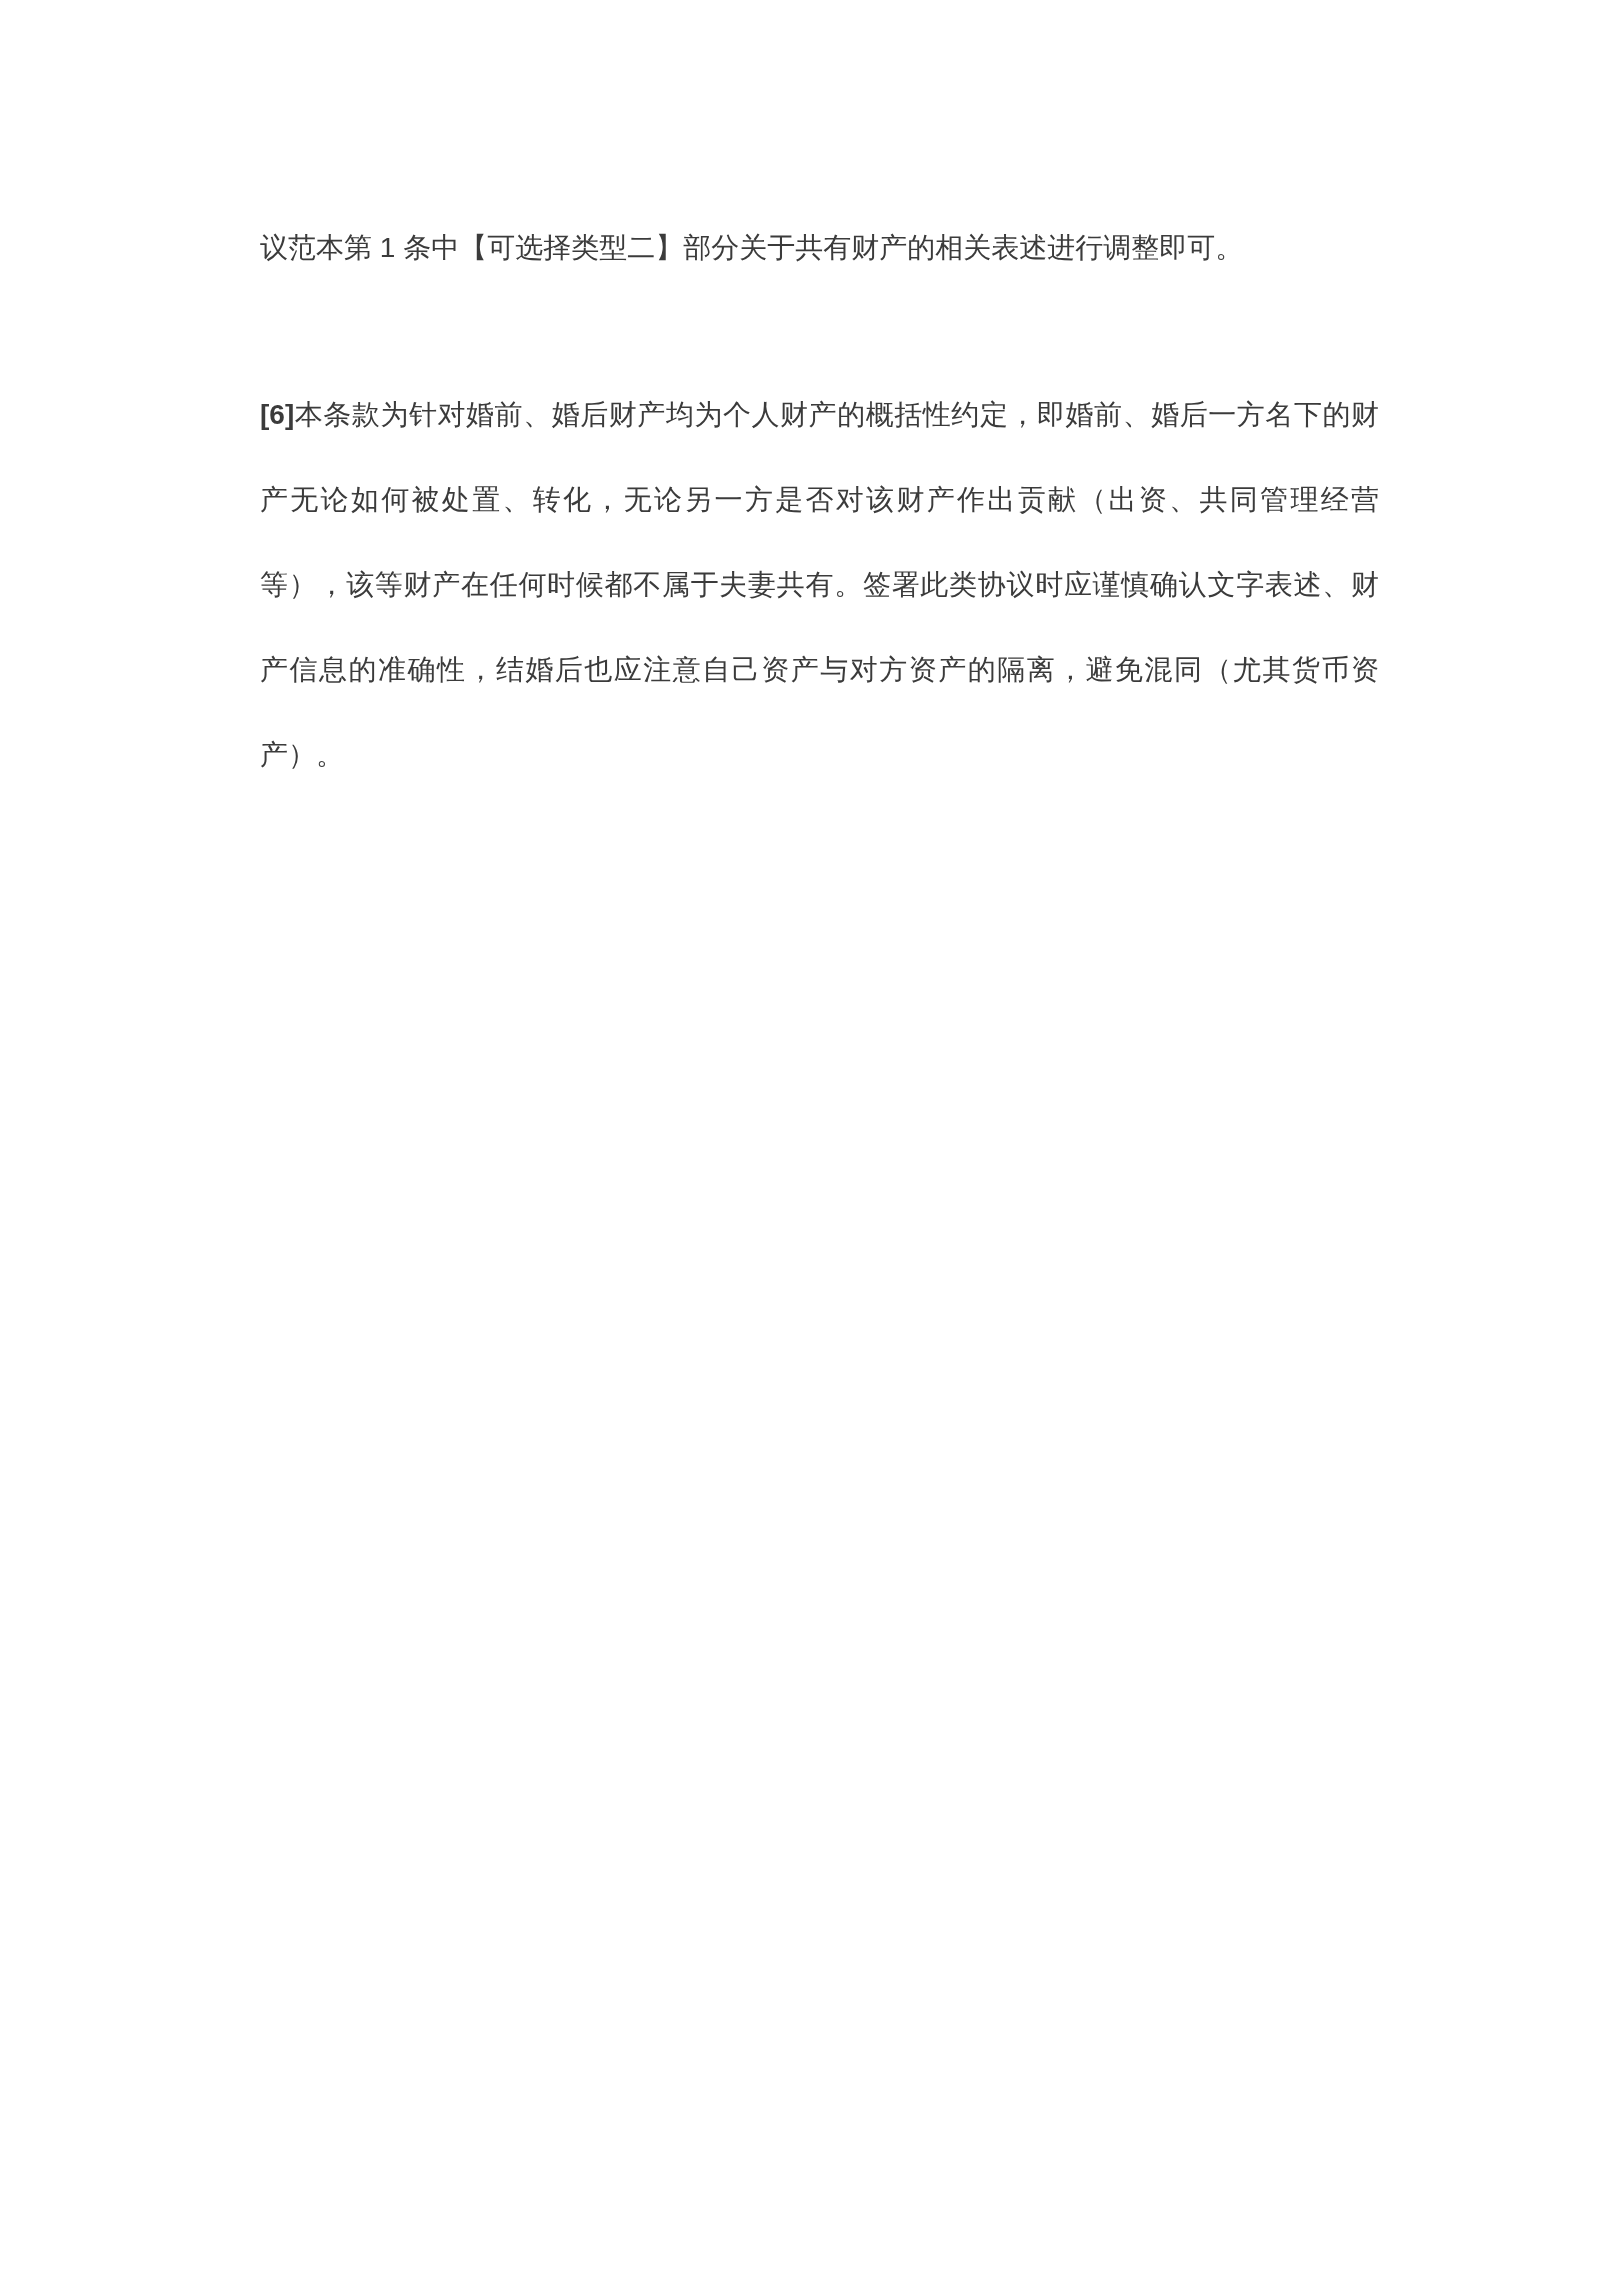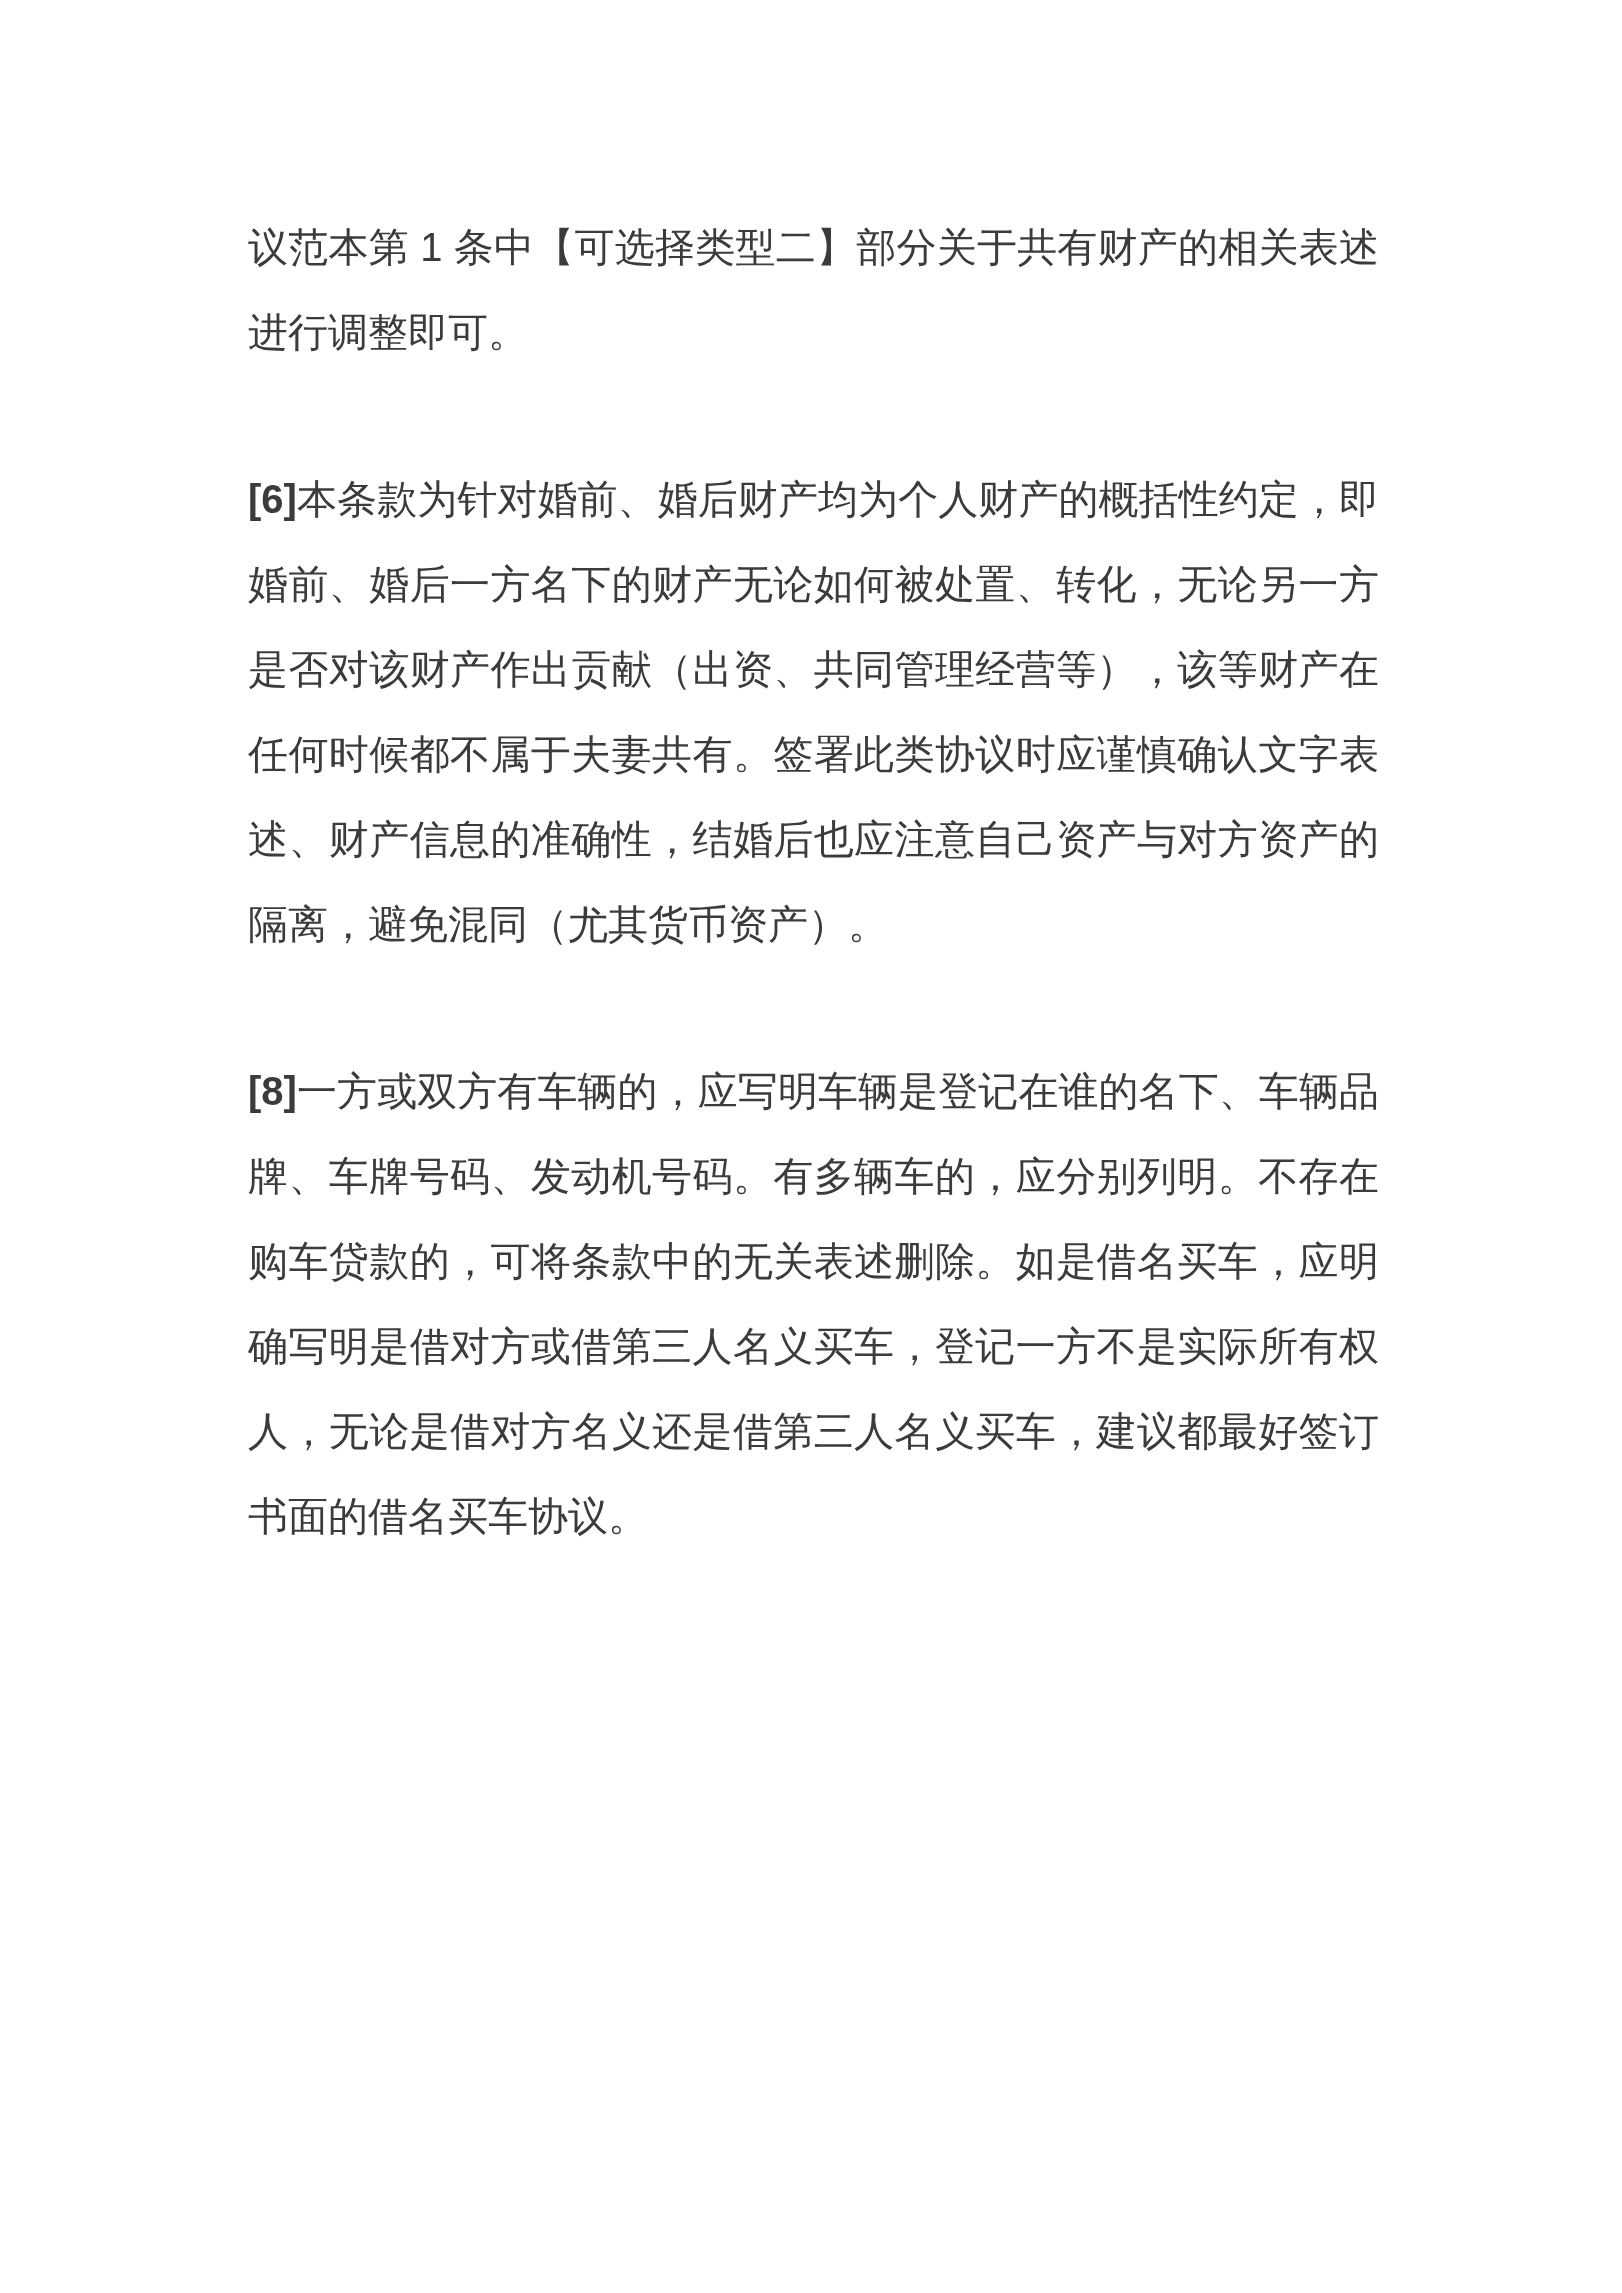--- a/index.html
+++ b/index.html
@@ -13,22 +13,22 @@
     min-height: 2294px;
     background: #ffffff;
     box-sizing: border-box;
     padding: 205px 244px 55px 244px;
     font-family: "Liberation Sans", "DejaVu Sans", sans-serif;
   }
   .content {
     width: 100%;
   }
   .para {
-    margin: 0 0 82px 4px;
-    font-size: 40px;
+    margin: 0 0 82px 16px;
+    font-size: 28px;
     line-height: 85px;
     text-align: justify;
     text-justify: inter-ideograph;
     color: #3b3b3b;
     word-break: break-all;
   }
   .para:last-child {
     margin-bottom: 0;
   }
   .marker {
@@ -38,16 +38,15 @@
 </head>
 <body>
 
 <div class="page" style="background: rgb(255, 255, 255);">
   <div class="content" id="paragraph-container" style="color: rgb(59, 59, 59);">
   <p class="para"><span class="para-text">议范本第 1 条中【可选择类型二】部分关于共有财产的相关表述进行调整即可。</span></p>
 
   <p class="para"><strong class="marker">[6]</strong><span class="para-text">本条款为针对婚前、婚后财产均为个人财产的概括性约定，即婚前、婚后一方名下的财产无论如何被处置、转化，无论另一方是否对该财产作出贡献（出资、共同管理经营等），该等财产在任何时候都不属于夫妻共有。签署此类协议时应谨慎确认文字表述、财产信息的准确性，结婚后也应注意自己资产与对方资产的隔离，避免混同（尤其货币资产）。</span></p>
 
 
-  <p class="para"><strong class="marker">[8]</strong><span class="para-text">一方或双方有车辆的，应写明车辆是登记在谁的名下、车辆品牌、车牌号码、发动机号码。有多辆车的，应分别列明。不存在购车贷款的，可将条款中的无关表述删除。如是借名买车，应明确写明是借对方或借第三人名义买车，登记一方不是实际所有权人，无论是借对方名义还是借第三人名义买车，建议都最好签订书面的借名买车协议。</span></p>
 </div>
 </div>
 
 
 </body></html>

